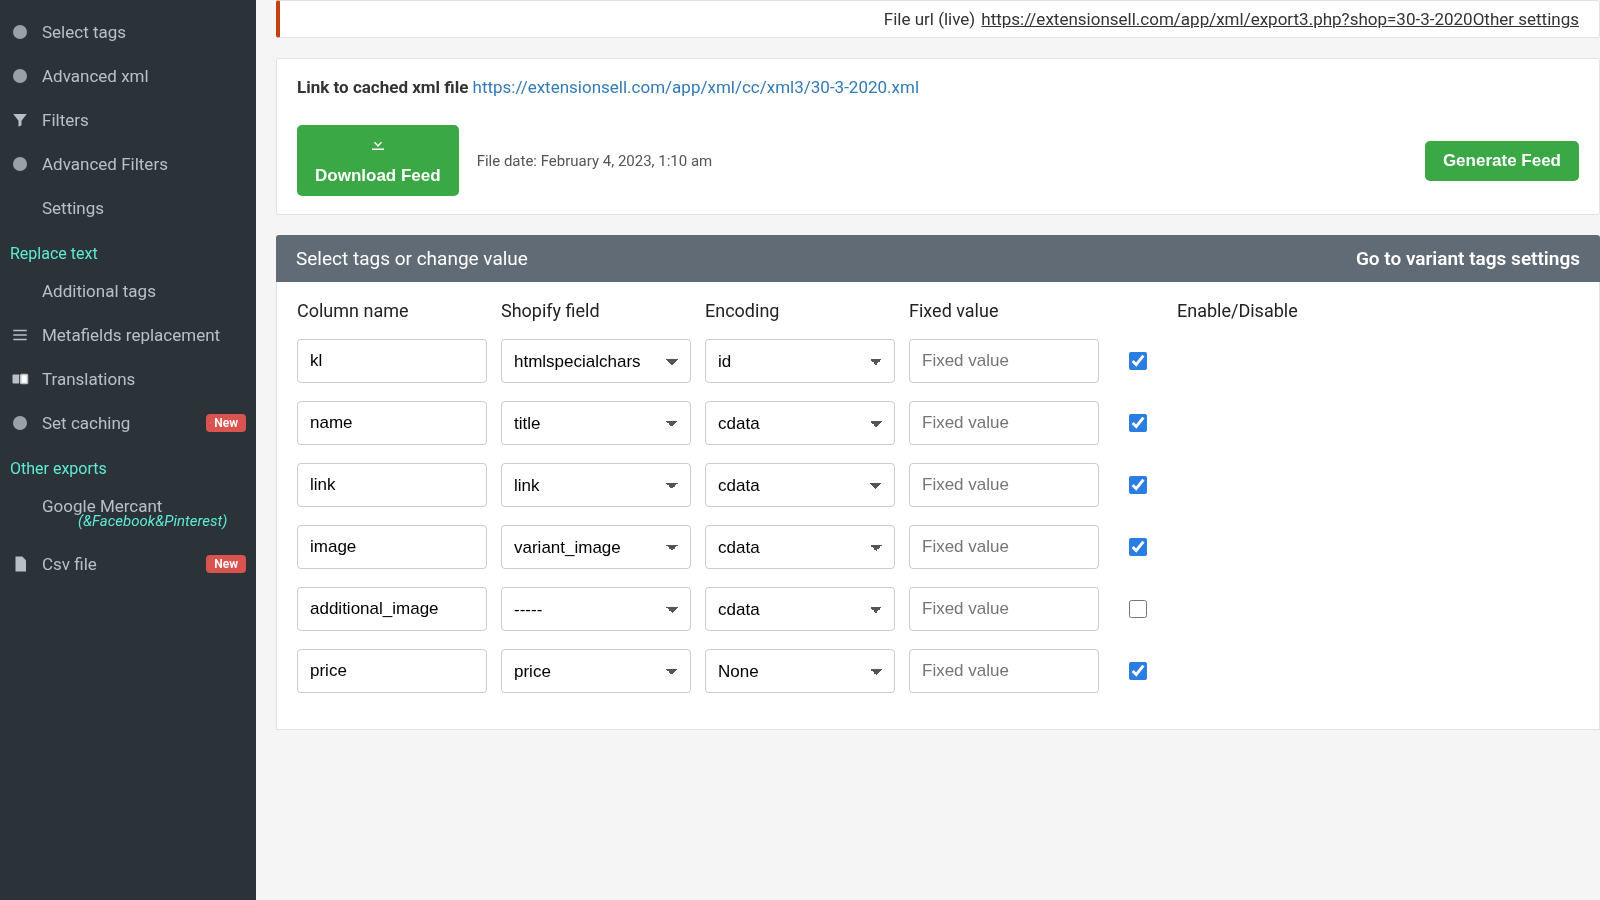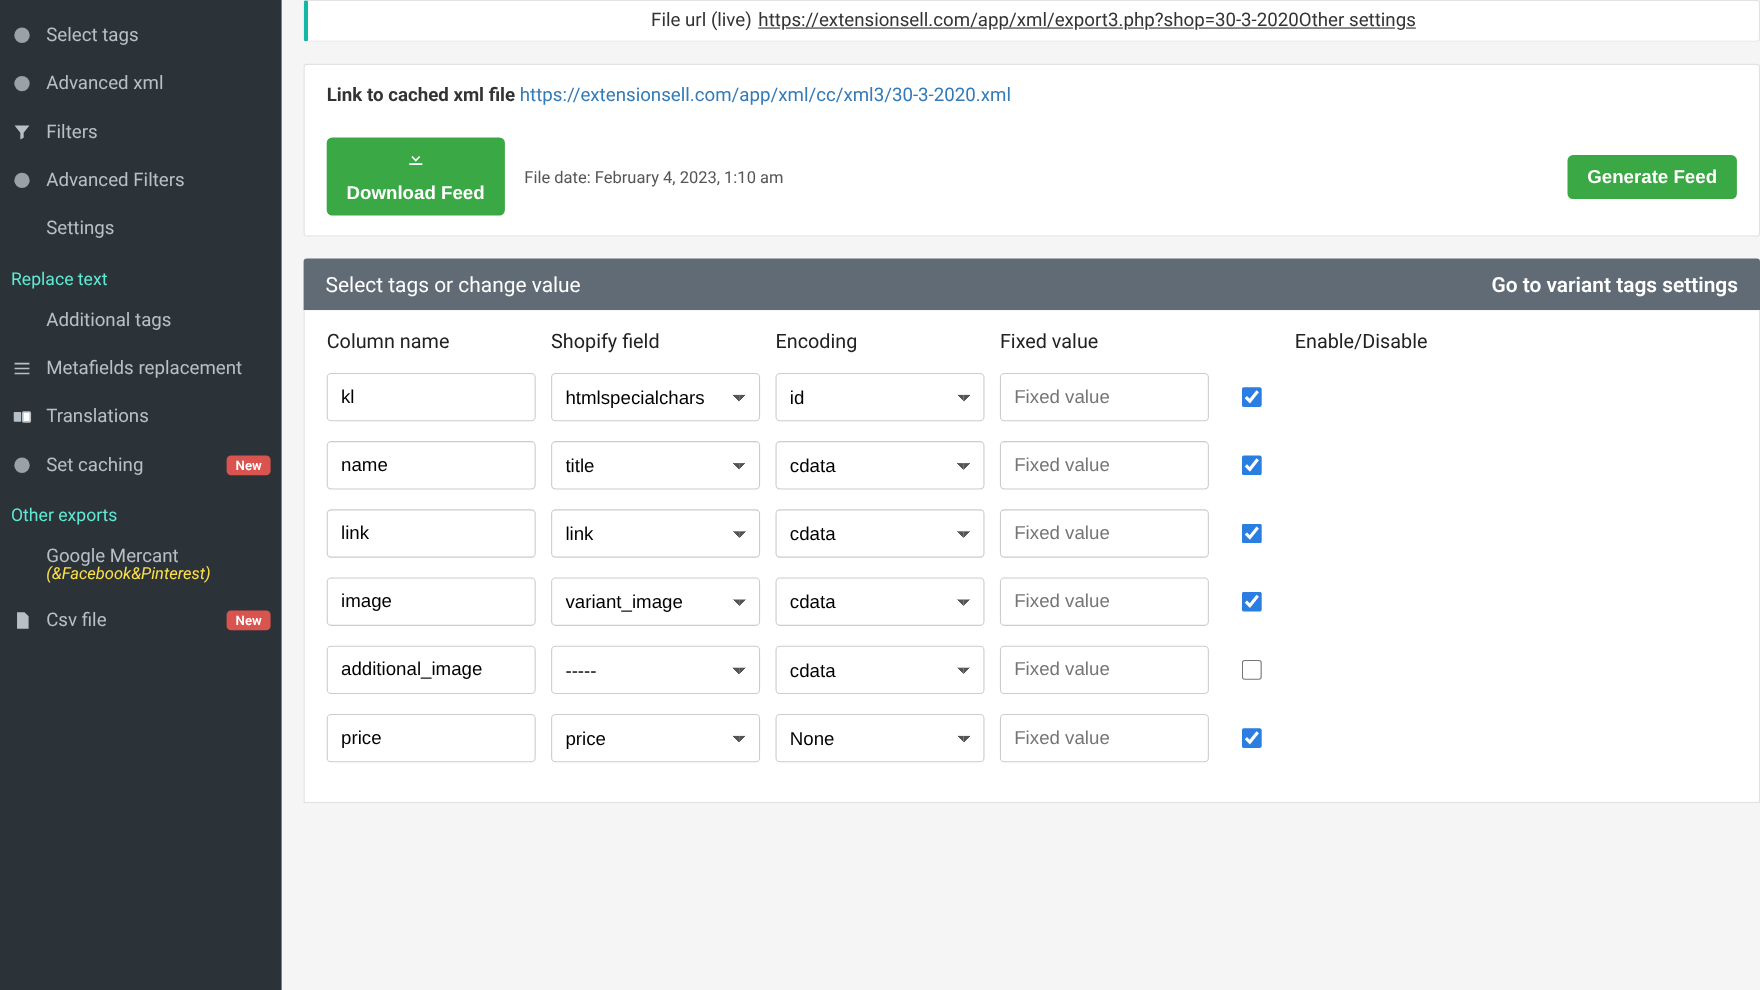--- a/index.html
+++ b/index.html
@@ -53,41 +53,42 @@
     font-weight: 600;
   }
   .sidebar-section {
     padding: 14px 10px 6px 10px;
     color: #5eead4;
     font-size: 16px;
   }
   .sidebar-subtext {
     font-style: italic;
     font-size: 15px;
-    color: #fde047;
+    color: #5eead4;
     padding: 0 10px 12px 42px;
     margin-top: -6px;
+    margin-left: 36px;
   }
   .main {
     flex: 1;
     padding: 0 0 0 20px;
     overflow: hidden;
   }
   .panel {
     background: #fff;
     border: 1px solid #e2e2e2;
     border-radius: 3px;
     margin-bottom: 20px;
   }
   .panel.top {
-    border-left: 4px solid #14b8a6;
+    border-left: 4px solid #c2410c;
     padding: 8px 20px;
     display: flex;
     align-items: center;
-    justify-content: center;
+    justify-content: flex-end;
     margin-top: 0;
     color: #333;
   }
   .panel.top .left { display:flex; gap:6px; align-items:center; }
   .panel.top a { color: #333; text-decoration: underline; }
   .panel.feedbox { padding: 18px 20px; }
   .feedbox-row1 { margin-bottom: 28px; font-size:17px; }
   .feedbox-row1 strong { font-weight: 700; }
   .feedbox-row1 a { color: #337ab7; text-decoration: none; }
   .feedbox-row2 { display:flex; align-items:center; gap: 18px; }

